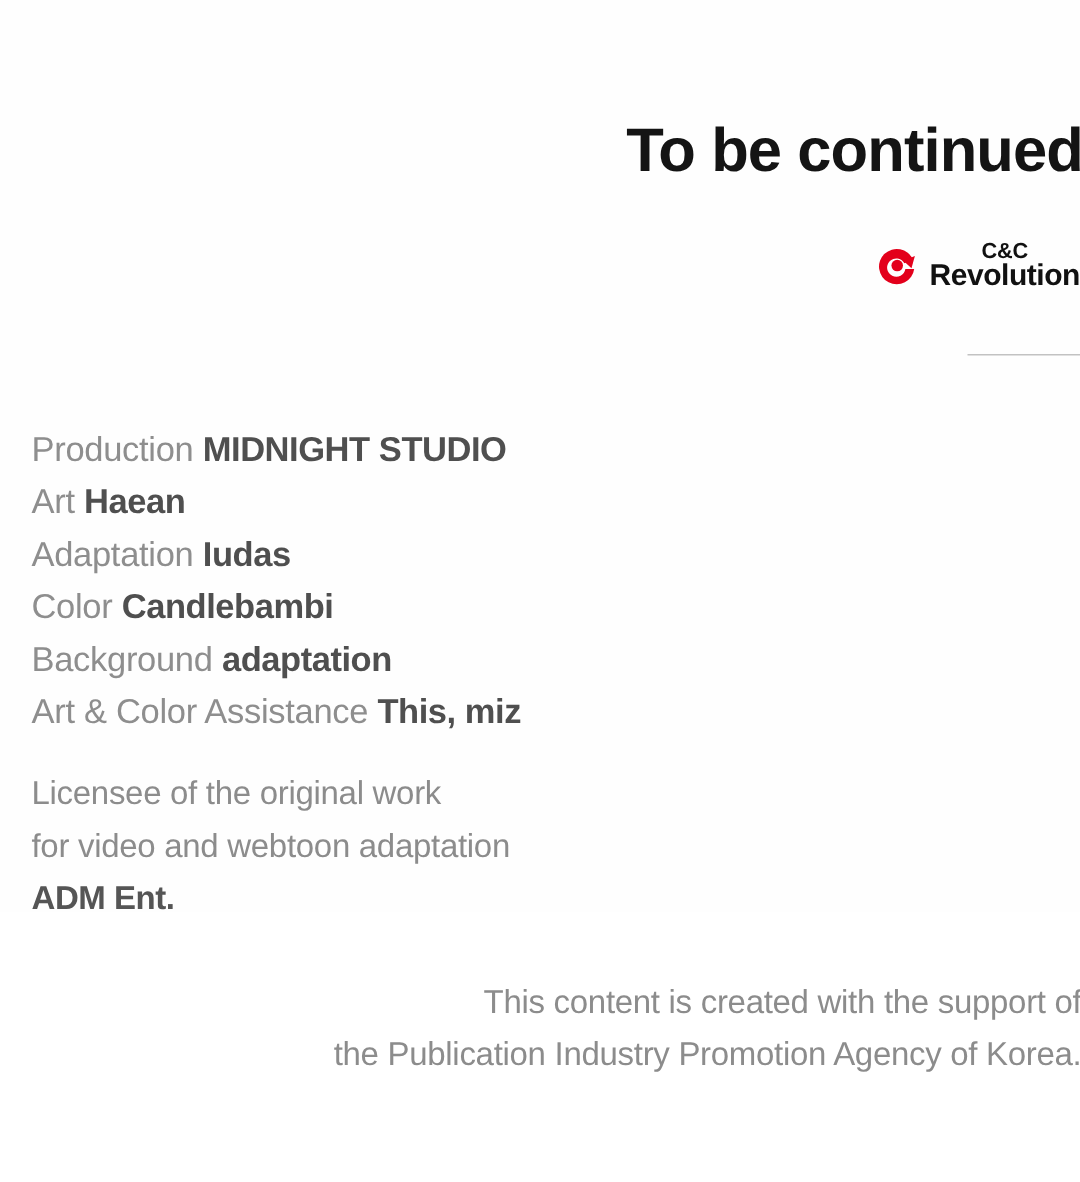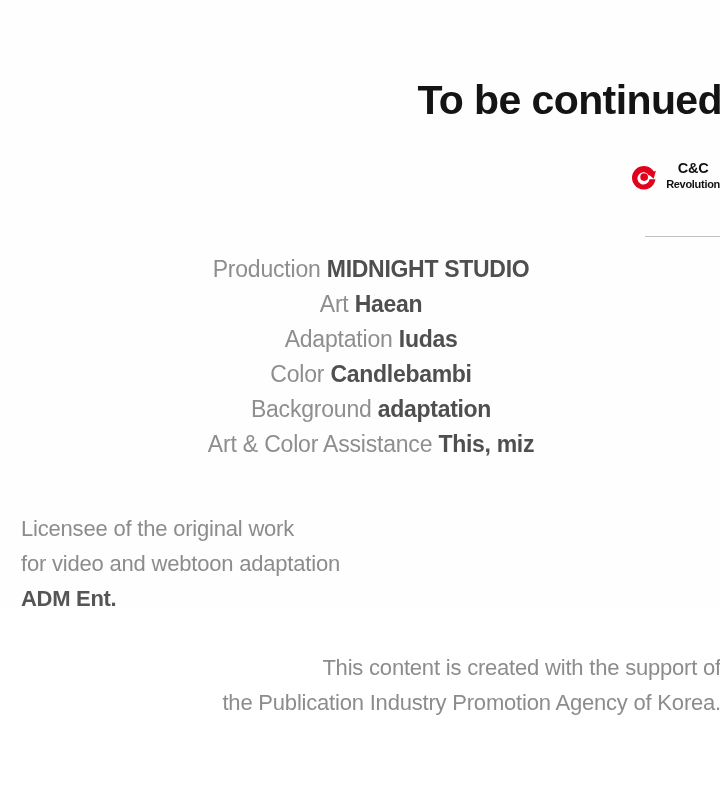--- a/index.html
+++ b/index.html
@@ -61,44 +61,44 @@
     text-align: center;
   }
   .logo-line1 {
     font-size: 14.5px;
     line-height: 15px;
     font-weight: 700;
     color: #111111;
     letter-spacing: -0.2px;
   }
   .logo-line2 {
-    font-size: 11px;
+    font-size: 20px;
     line-height: 17px;
     font-weight: 700;
     color: #111111;
     letter-spacing: -0.3px;
   }
 
   
   .divider {
     position: absolute;
     right: 10px;
     top: 236px;
     width: 76px;
     height: 1px;
     background: #c2c2c2;
   }
 
   
   .credits {
     position: absolute;
     right: 10px;
-    top: 252px;
+    top: 282px;
     width: 700px;
-    text-align: center;
+    text-align: left;
   }
   .credit-row {
     font-size: 23px;
     line-height: 35px;
     color: #8c8c8c;
     white-space: nowrap;
     font-weight: 400;
     letter-spacing: -0.2px;
   }
   .credit-role {

